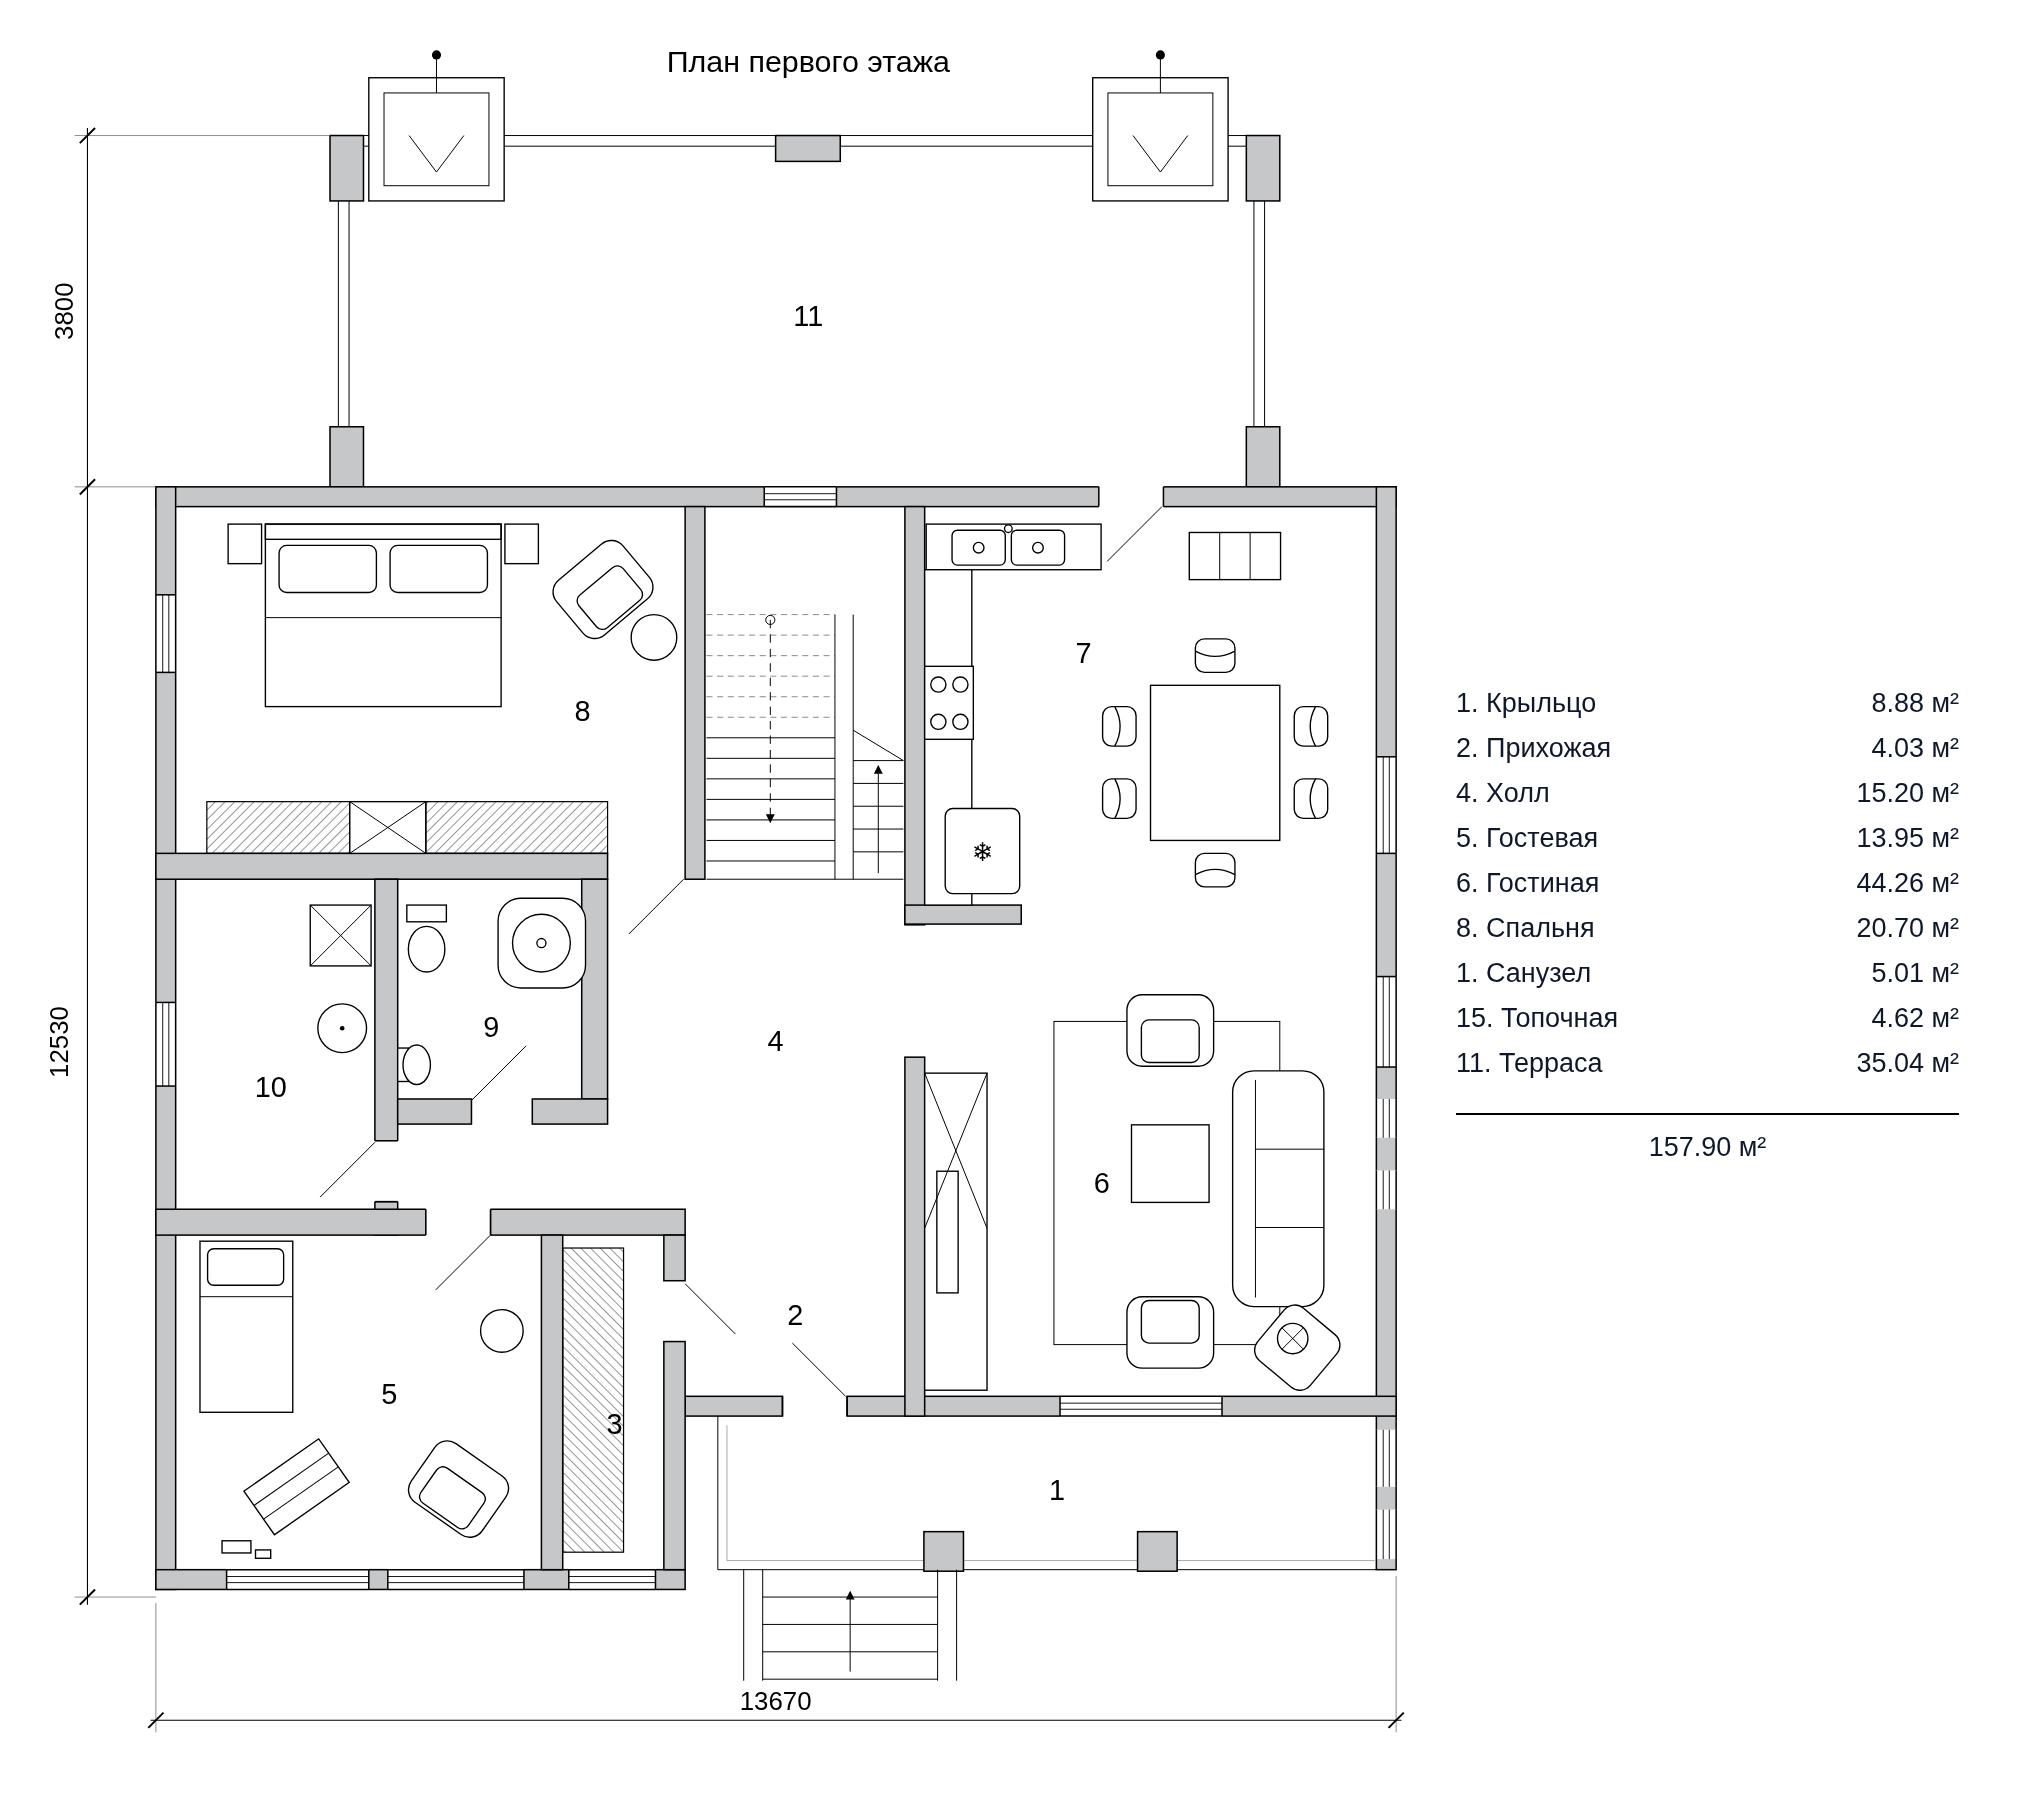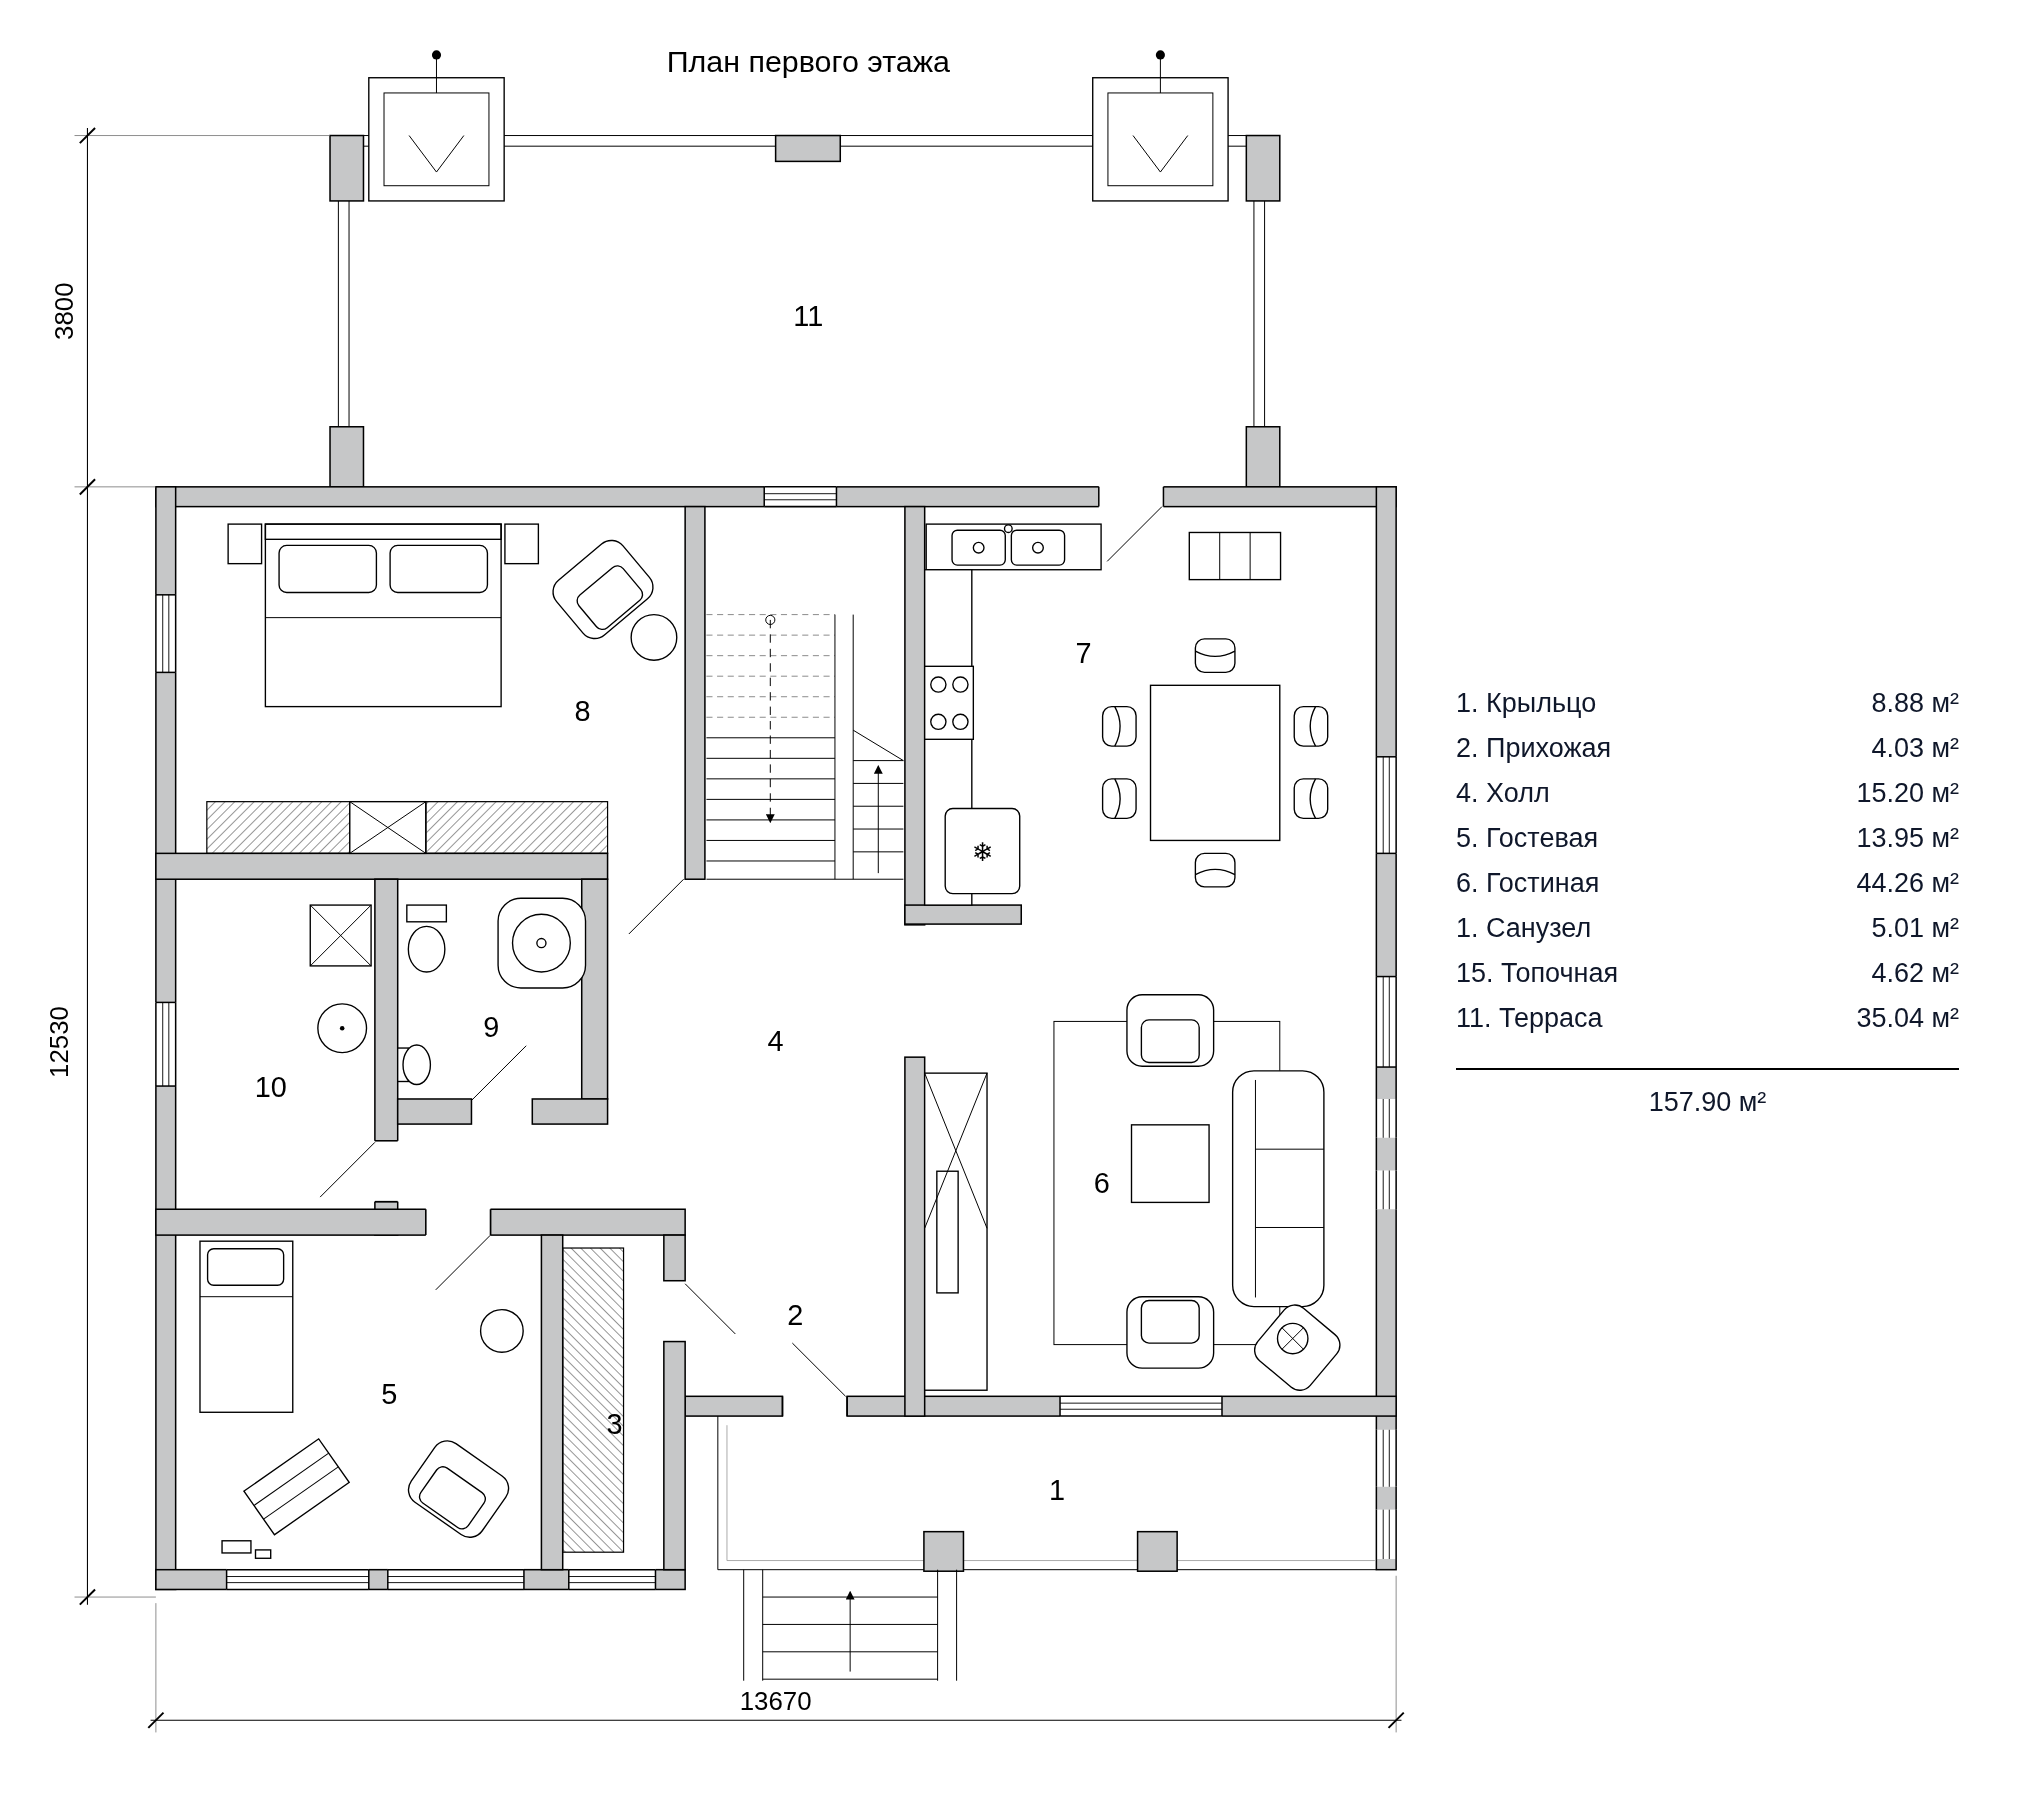--- a/index.html
+++ b/index.html
@@ -451,20 +451,24 @@
   </div>
   <div class="lrow">
     <span>5. Гостевая</span>
     <span>13.95 м²</span>
   </div>
   <div class="lrow">
     <span>6. Гостиная</span>
     <span>44.26 м²</span>
   </div>
   <div class="lrow">
+    <span>8. Спальня</span>
+    <span>20.70 м²</span>
+  </div>
+  <div class="lrow">
     <span>1. Санузел</span>
     <span>5.01 м²</span>
   </div>
   <div class="lrow">
     <span>15. Топочная</span>
     <span>4.62 м²</span>
   </div>
   <div class="lrow">
     <span>11. Терраса</span>
     <span>35.04 м²</span>

